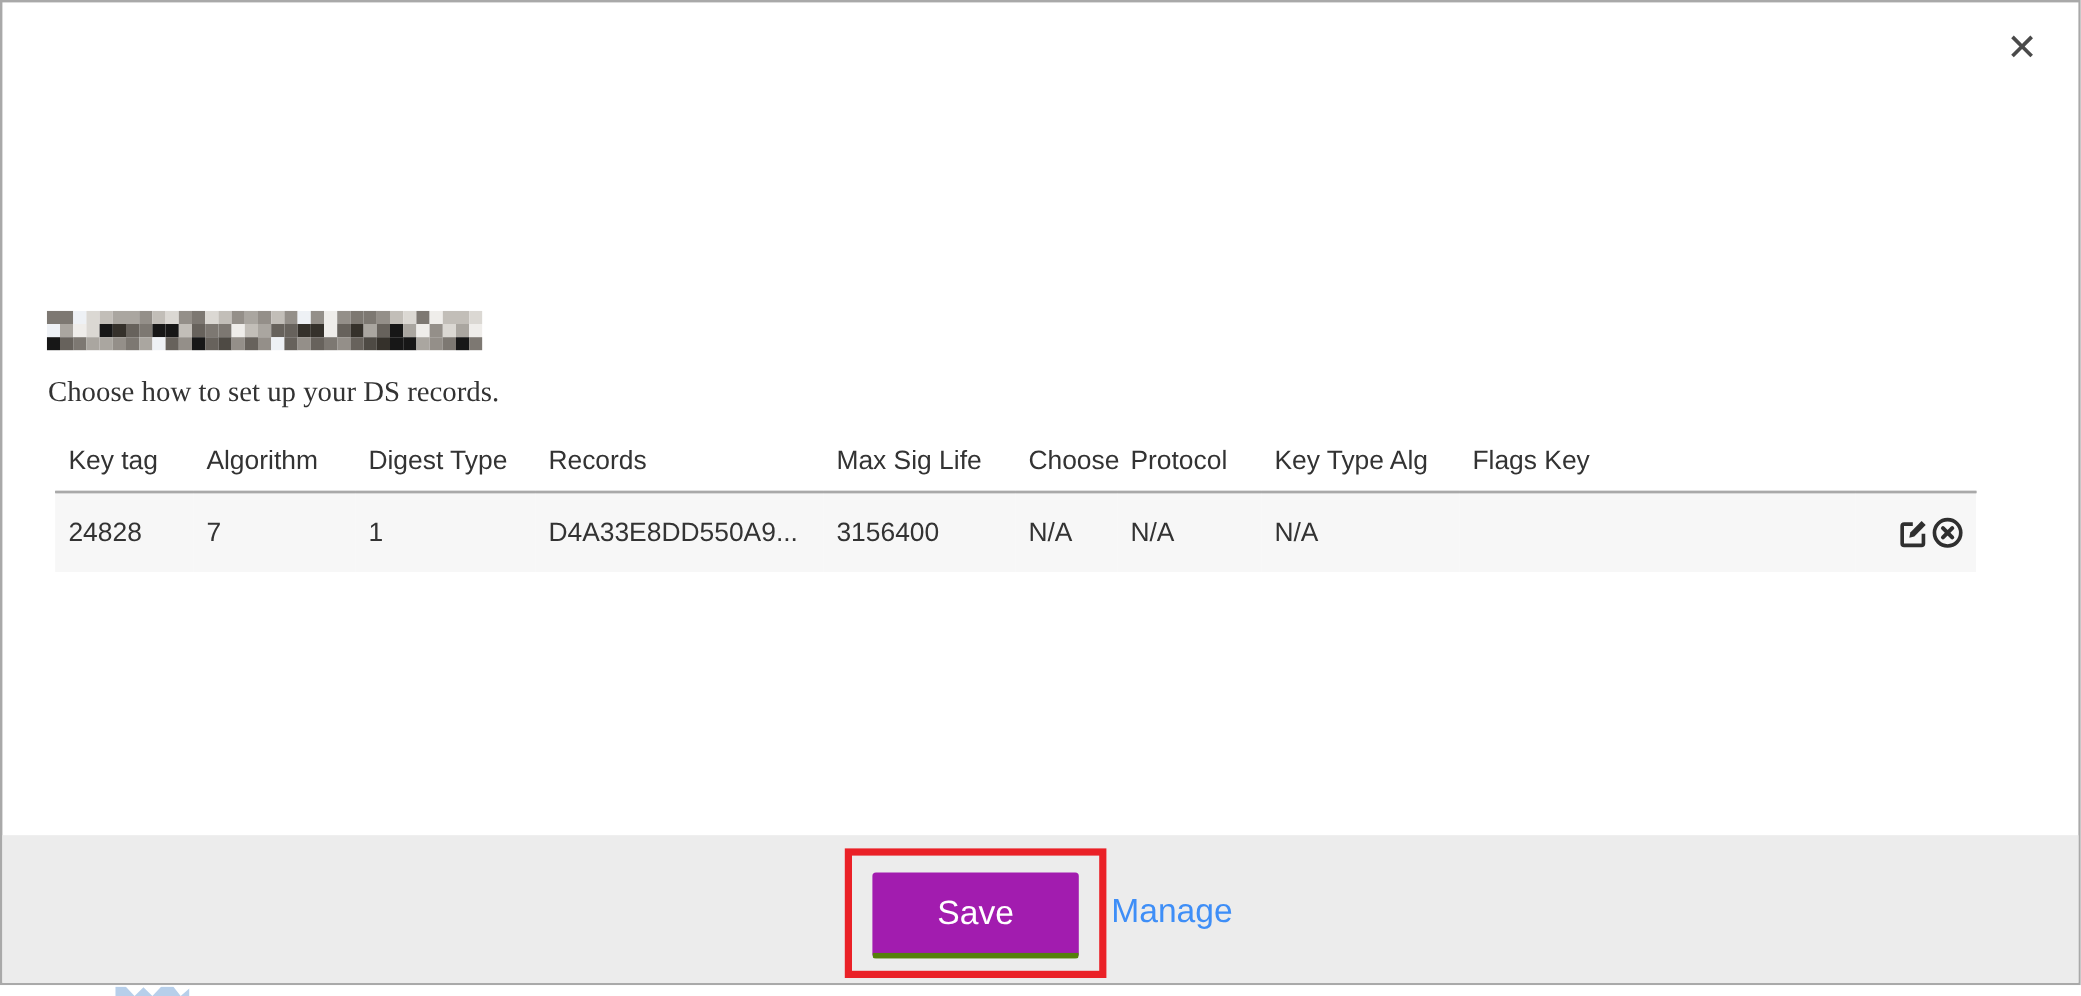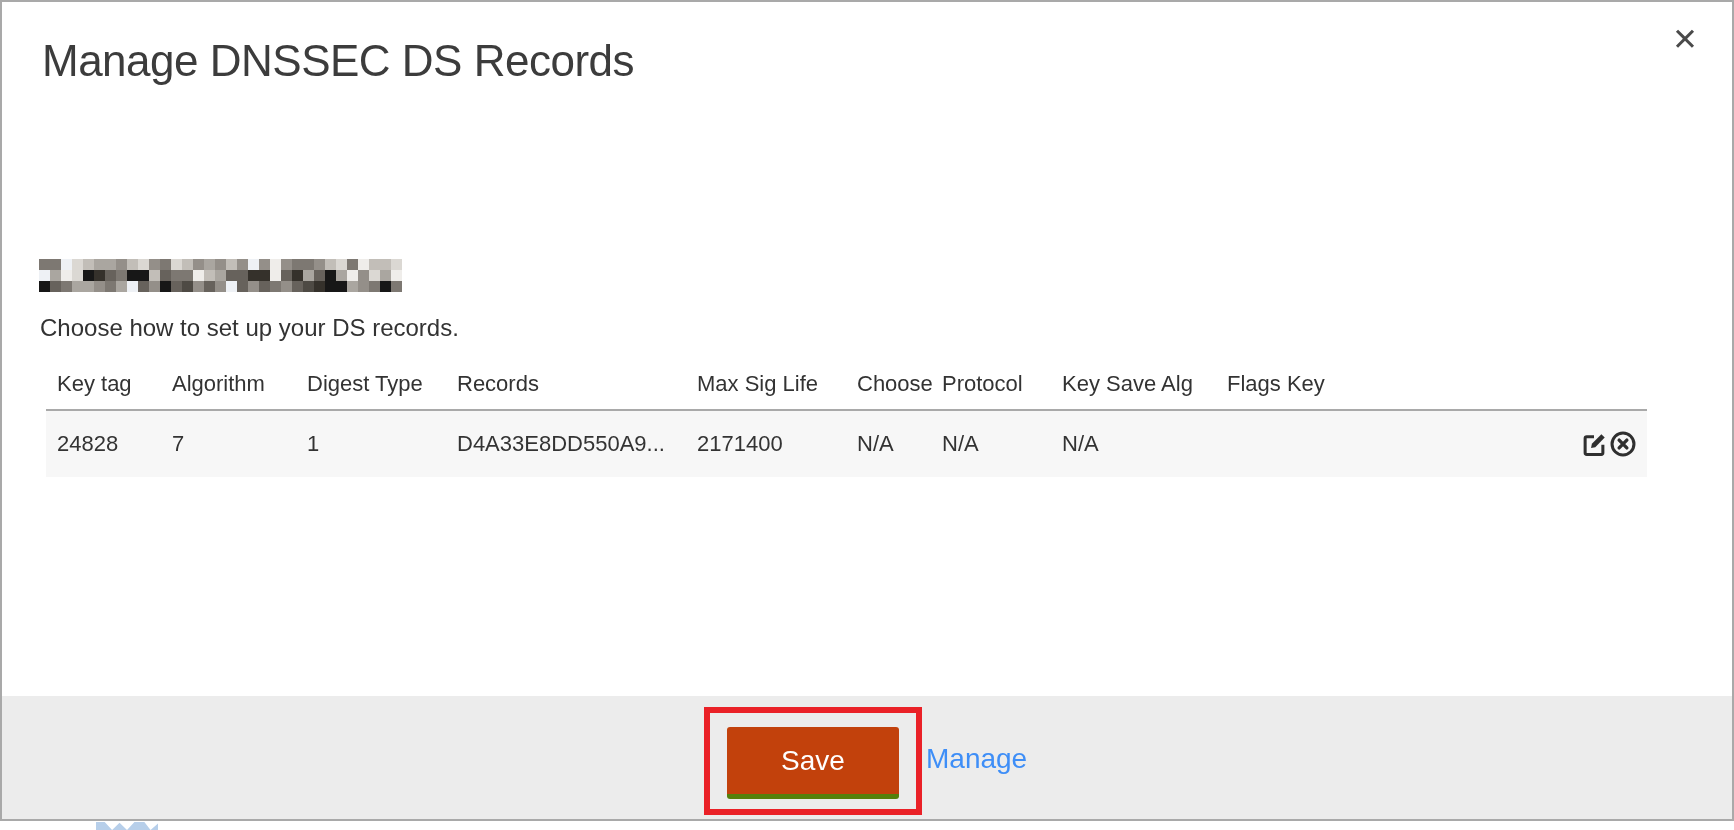--- a/index.html
+++ b/index.html
@@ -41,20 +41,21 @@
     display: flex;
     flex-wrap: wrap;
     overflow: hidden;
   }
   .domain-mosaic .px { width: 11px; height: 11px; }
   .instruction {
     position: absolute;
     left: 38px; top: 312px;
     font-size: 24px;
     color: #333333;
+    font-family: Liberation Serif, serif;
   }
   .ds-table {
     position: absolute;
     left: 44px; top: 356px;
     width: 1601px;
     border-collapse: collapse;
     table-layout: fixed;
     font-size: 22px;
     color: #333333;
   }
@@ -108,21 +109,21 @@
     position: absolute;
     left: 702px; top: 11px;
     width: 218px; height: 108px;
     border: 6px solid #ea2127;
     background: transparent;
   }
   .save-btn {
     position: absolute;
     left: 17px; top: 14px;
     width: 172px; height: 72px;
-    background: #c2410c;
+    background: #a21caf;
     border: none;
     border-bottom: 5px solid #55800b;
     border-radius: 3px;
     color: #ffffff;
     font-size: 28px;
     font-family: "Liberation Sans", "DejaVu Sans", sans-serif;
     cursor: pointer;
   }
   .cancel-link {
     position: absolute;
@@ -144,21 +145,20 @@
     width: 62px; height: 8px;
     background: #b7cfea;
     clip-path: polygon(0 0, 14% 0, 26% 100%, 38% 10%, 50% 100%, 62% 0, 78% 0, 88% 100%, 100% 20%, 100% 100%, 0 100%);
   }
 </style>
 </head>
 <body>
 
 <div class="modal">
 
-  <div class="modal-title">Manage DNSSEC DS Records</div>
 
   <div class="close-btn">✕</div>
 
   <div class="domain-mosaic">
       <div class="px" style="background: rgb(125, 120, 114);"></div>
       <div class="px" style="background: rgb(125, 120, 114);"></div>
       <div class="px" style="background: rgb(238, 241, 245);"></div>
       <div class="px" style="background: rgb(219, 216, 211);"></div>
       <div class="px" style="background: rgb(194, 190, 184);"></div>
       <div class="px" style="background: rgb(170, 166, 160);"></div>
@@ -274,32 +274,32 @@
     </colgroup>
     <thead>
       <tr>
         <th>Key tag</th>
         <th>Algorithm</th>
         <th>Digest Type</th>
         <th>Records</th>
         <th>Max Sig Life</th>
         <th>Choose</th>
         <th>Protocol</th>
-        <th>Key Save Alg</th>
+        <th>Key Type Alg</th>
         <th>Flags Key</th>
         <th></th>
       </tr>
     </thead>
     <tbody>
       <tr class="row-odd">
         <td>24828</td>
         <td>7</td>
         <td>1</td>
         <td>D4A33E8DD550A9...</td>
-        <td>2171400</td>
+        <td>3156400</td>
         <td>N/A</td>
         <td>N/A</td>
         <td>N/A</td>
         <td></td>
         <td class="actions-cell">
           <span class="icon-btn"><svg viewBox="0 0 24 24">
                 <path d="M19.6 12.6 V19.6 a1.4 1.4 0 0 1 -1.4 1.4 H5.8 a1.4 1.4 0 0 1 -1.4 -1.4 V7.2 a1.4 1.4 0 0 1 1.4 -1.4 H12" fill="none" stroke="currentColor" stroke-width="2.6"></path>
                 <path d="M10.2 11.8 L18.3 3.6 l2.9 2.9 L13.1 14.7 l-3.6 0.8 z" fill="currentColor"></path>
               </svg></span><span class="icon-btn"><svg viewBox="0 0 24 24">
                 <circle cx="12" cy="12" r="9.4" fill="none" stroke="currentColor" stroke-width="2.6"></circle>

